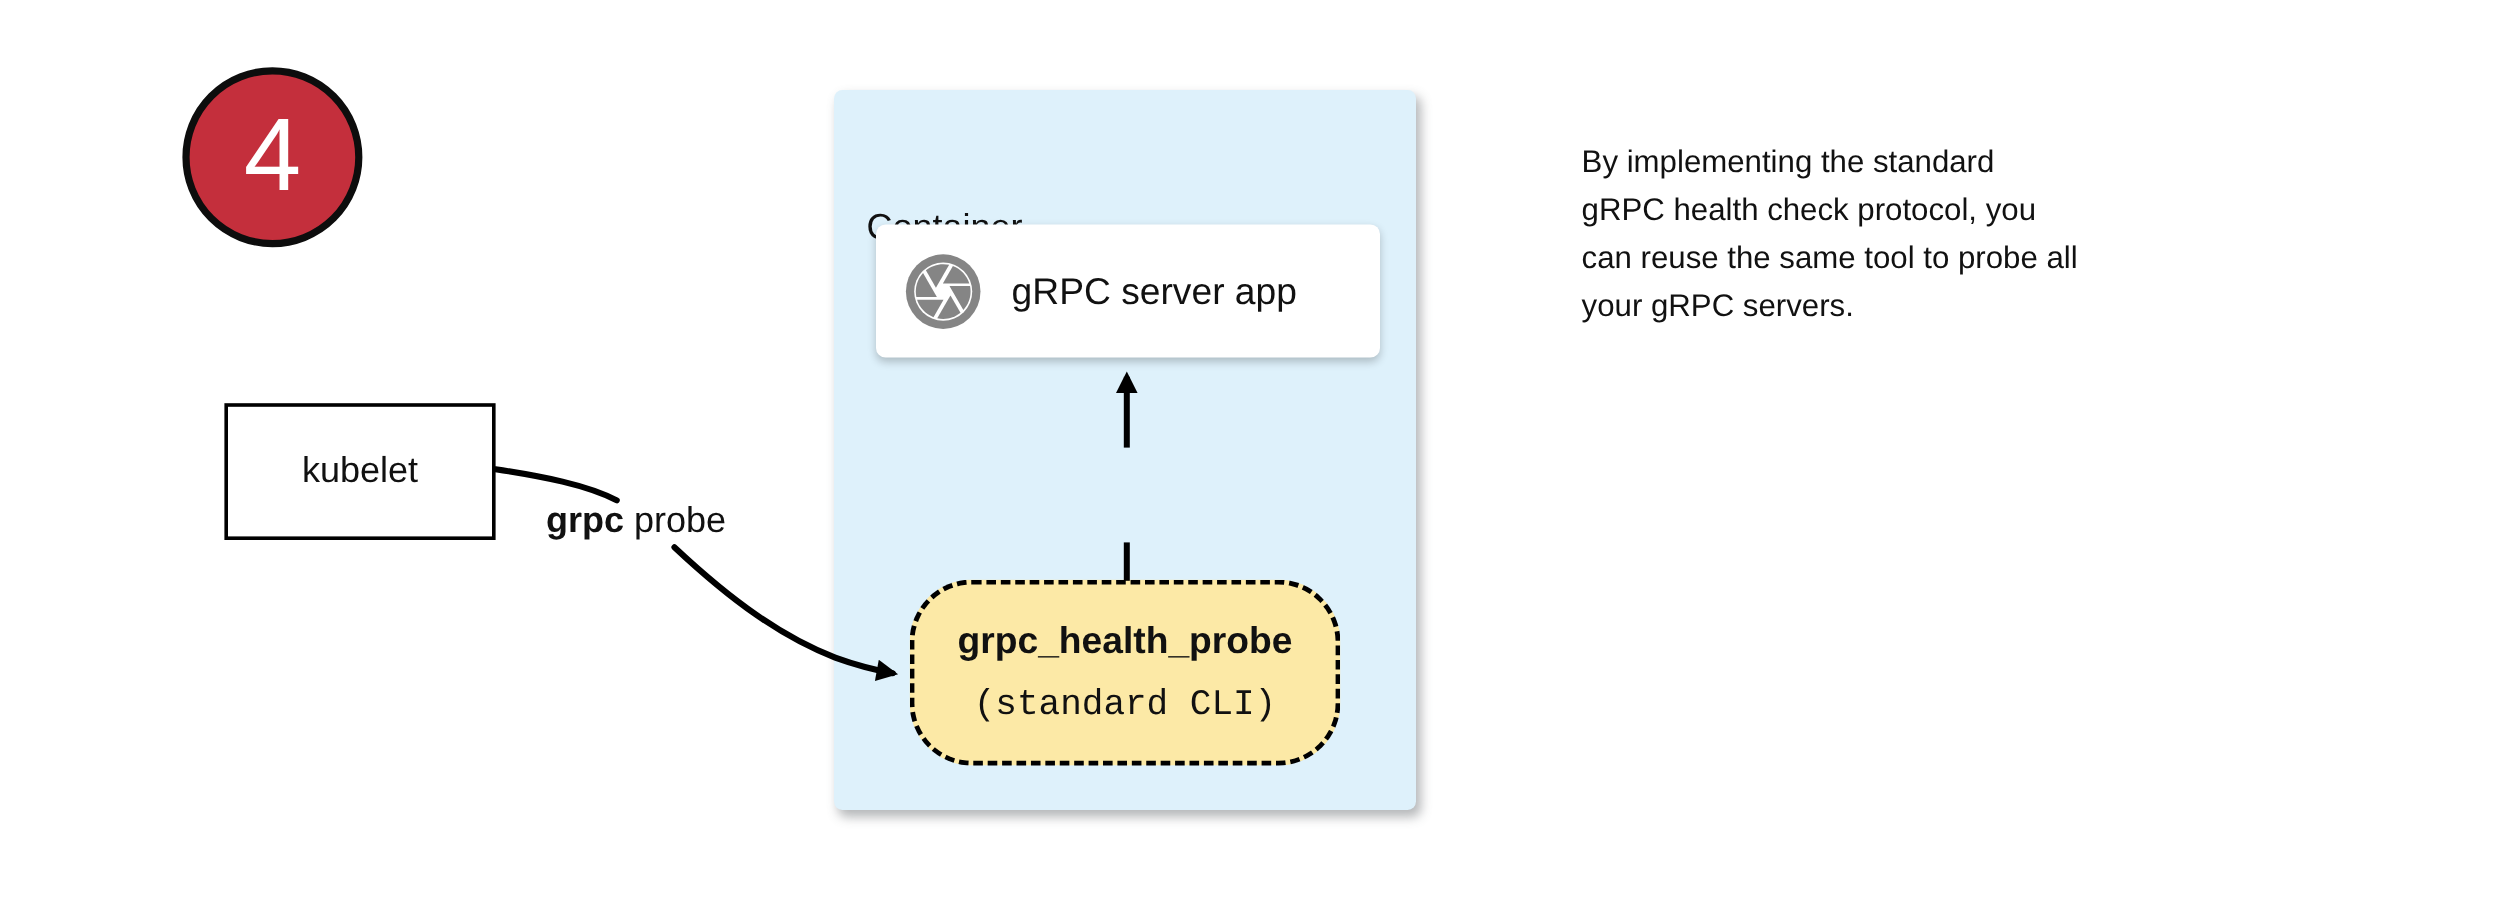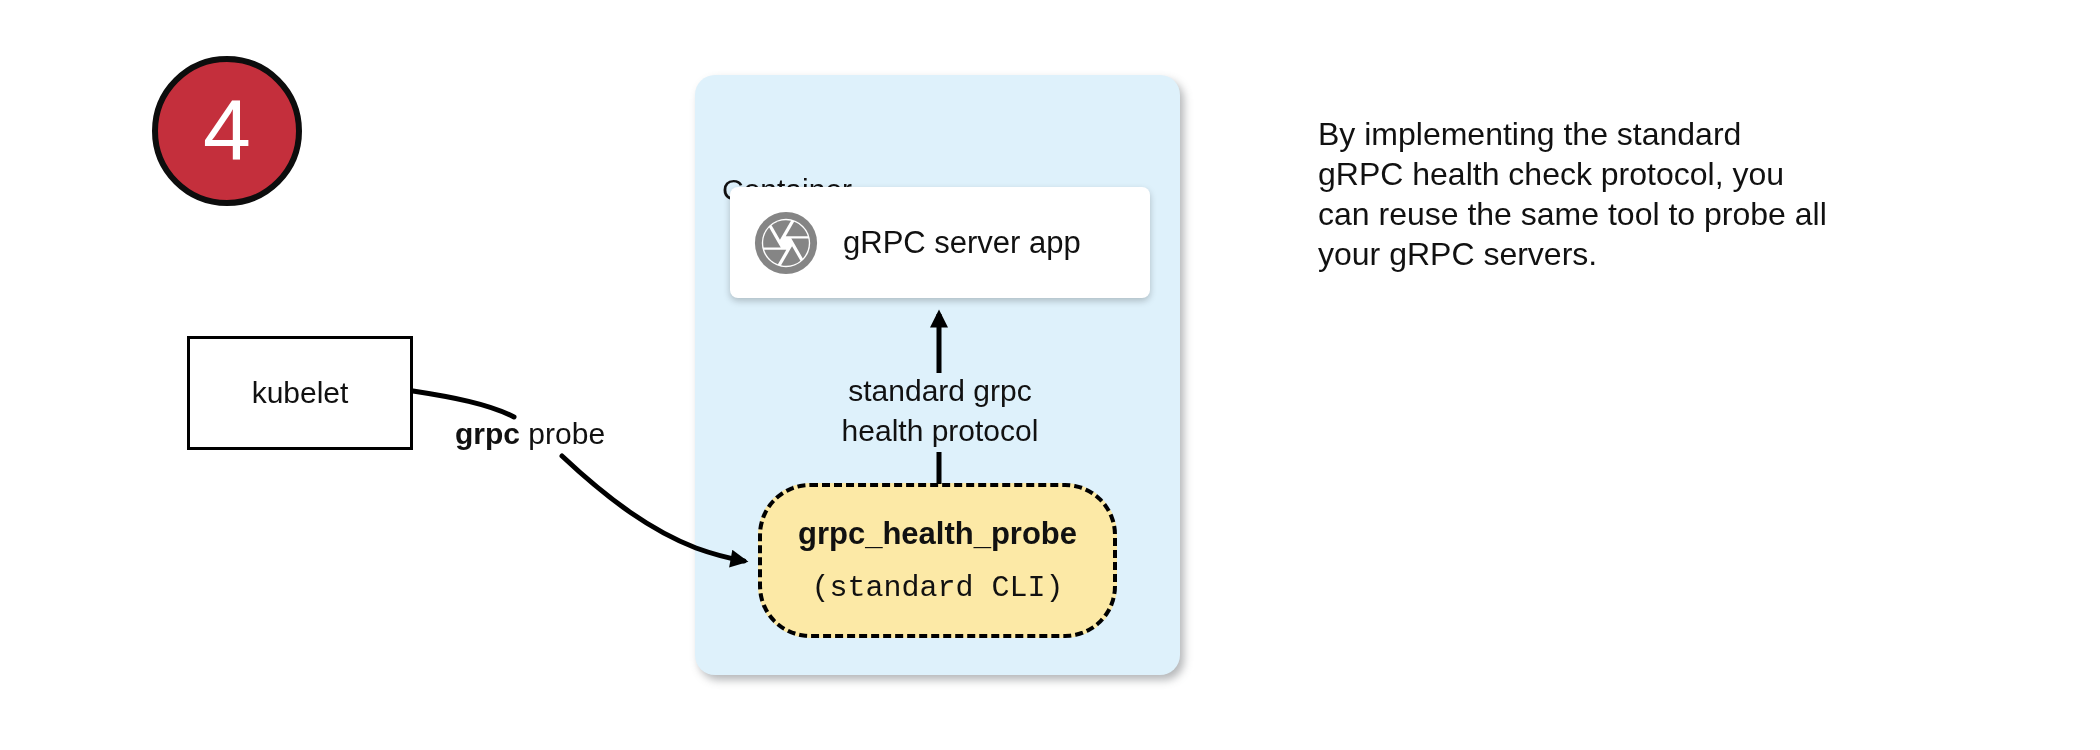--- a/index.html
+++ b/index.html
@@ -68,21 +68,21 @@
   .exec-label .b { font-weight: bold; }
 
   
   .container-box {
     position: absolute;
     left: 695px;
     top: 75px;
     width: 485px;
     height: 600px;
     background: #def1fb;
-    border-radius: 20px;
+    border-radius: 7px;
     box-shadow: 4px 5px 9px rgba(90, 95, 100, 0.45);
   }
   .container-title {
     position: absolute;
     left: 27px;
     top: 98px;
     font-size: 30px;
   }
   .container-box .container-title { top: 98px; }
 
@@ -149,21 +149,21 @@
     line-height: 38px;
     font-family: Liberation Mono, monospace;
   }
 
   
   .note-text {
     position: absolute;
     left: 1318px;
     top: 114px;
     width: 580px;
-    font-size: 32px;
+    font-size: 26px;
     line-height: 40px;
     white-space: pre-line;
   }
 
   
   .arrows-svg {
     position: absolute;
     left: 0;
     top: 0;
     width: 2100px;
@@ -200,24 +200,20 @@
             <path d="M21.8,10h-7.49l0.29,0.5l4.76,8.25C21,16.97,22,14.61,22,12C22,11.31,21.93,10.64,21.8,10z"></path>
             <path d="M8.54,12l-3.9-6.75C3.01,7.03,2,9.39,2,12c0,0.69,0.07,1.36,0.2,2h7.49L8.54,12z"></path>
             <path d="M2.46,15c0.92,2.92,3.15,5.26,6,6.34L12.12,15H2.46z"></path>
             <path d="M13.73,15l-3.9,6.76C10.53,21.91,11.25,22,12,22c2.4,0,4.6-0.85,6.32-2.25l-3.66-6.35L13.73,15z"></path>
           </g>
         </svg>
       </div>
       <div class="label">gRPC server app</div>
     </div>
 
-    <div class="protocol-label">
-      <div>standard grpc</div>
-      <div>health protocol</div>
-    </div>
 
     <div class="probe-box">
       <div class="title">grpc_health_probe</div>
       <div class="subtitle">(standard CLI)</div>
     </div>
   </div>
 
   <svg class="arrows-svg" viewBox="0 0 2100 750">
     <defs>
       <marker id="arrowhead" viewBox="0 0 10 10" refX="7.5" refY="5" markerWidth="4.6" markerHeight="3.6" orient="auto-start-reverse">

